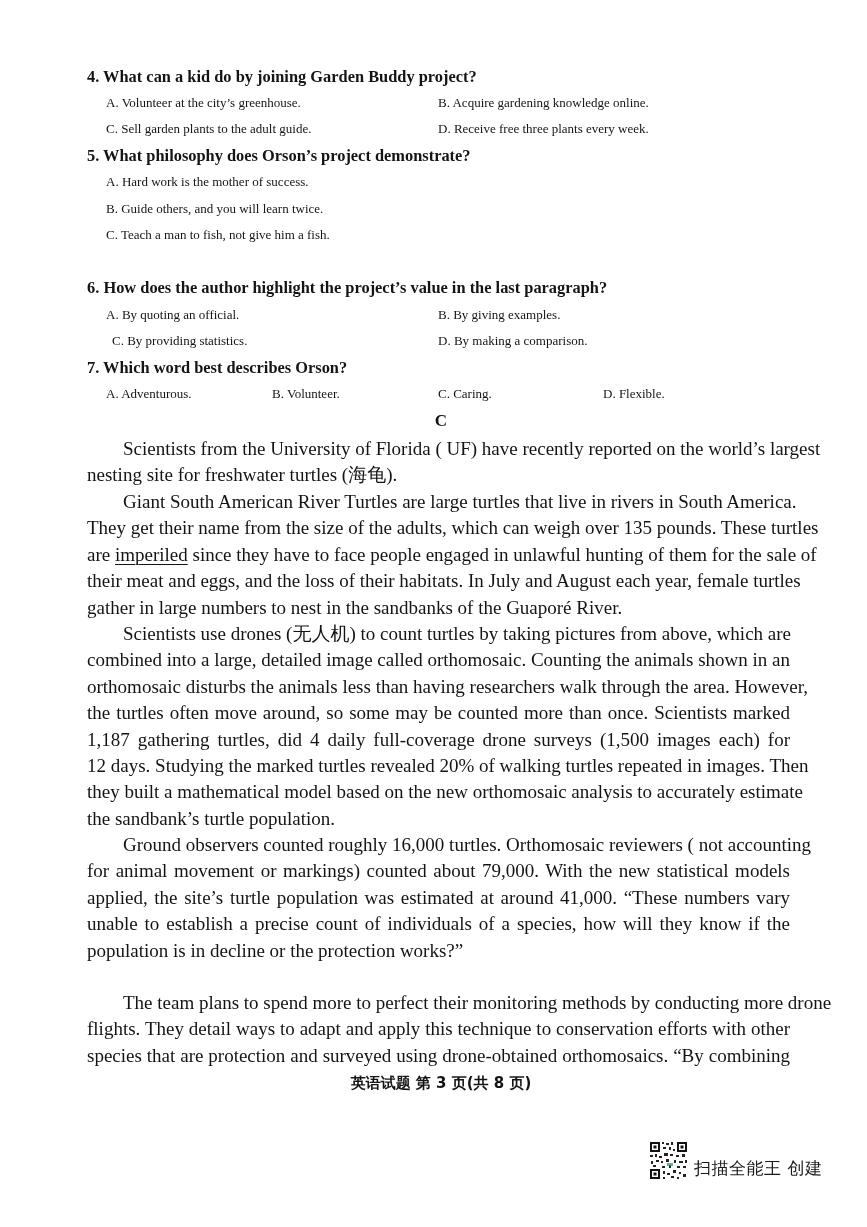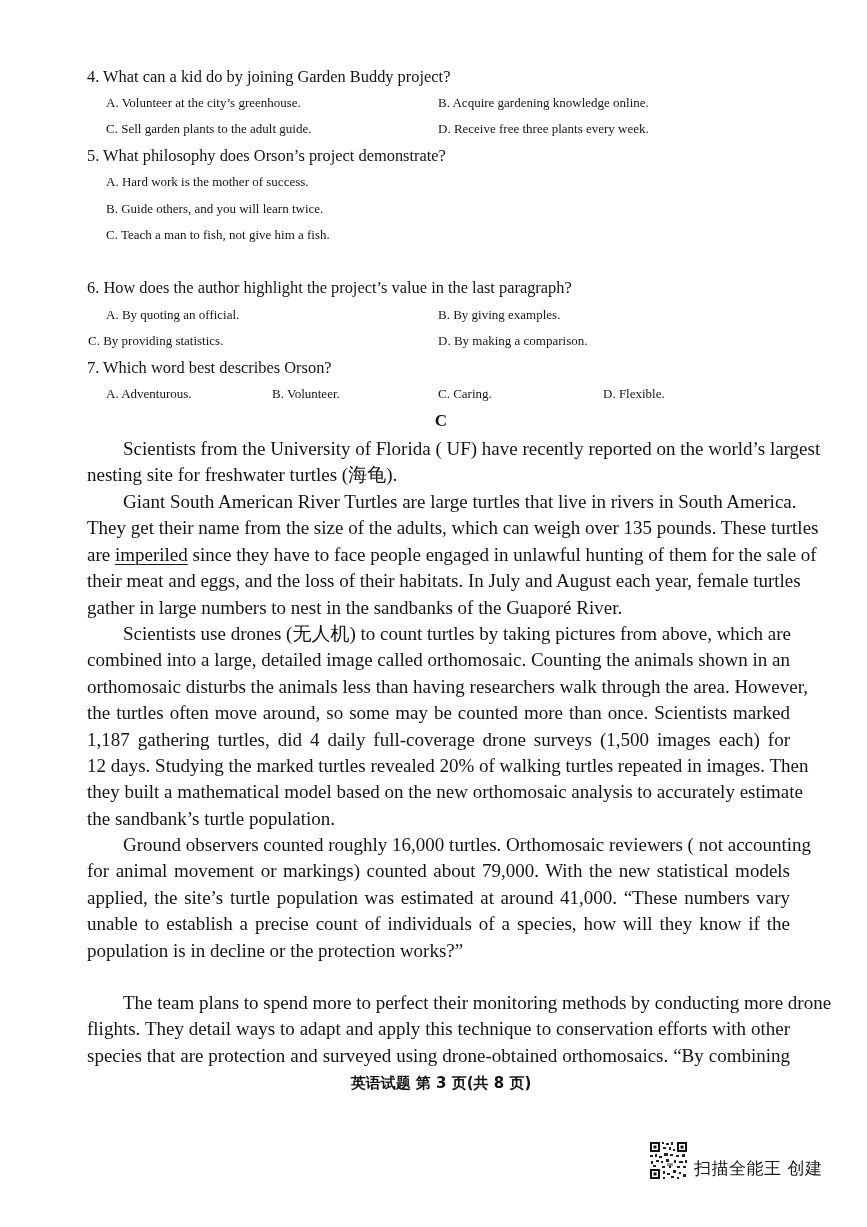--- a/index.html
+++ b/index.html
@@ -5,21 +5,21 @@
   html, body { margin: 0; padding: 0; }
   body {
     width: 867px; height: 1227px; background: #ffffff; position: relative; overflow: hidden;
     font-family: "Liberation Serif", "DejaVu Serif", serif; color: #141414;
   }
   .page { position: absolute; left: 0; top: 0; width: 867px; height: 1227px; }
   .line {
     position: absolute; left: 87px; width: 703px; height: 26px; line-height: 26px;
     font-size: 16.4px; white-space: nowrap;
   }
-  .q { left: 87px; }
+  .q { left: 87px; font-weight: bold; }
   .opt { position: absolute; white-space: nowrap; font-size: 13px; line-height: 26px; height: 26px; }
   .sect {
     position: absolute; left: 0; width: 882px; text-align: center; font-weight: bold;
     font-size: 17px; line-height: 26px; height: 26px;
   }
   .para {
     position: absolute; left: 87px; width: 703px; font-size: 19px; line-height: 26.4px;
     text-align: justify; text-align-last: left;
   }
   .jl { display: block; text-align: justify; text-align-last: justify; height: 26.4px; white-space: nowrap; overflow: visible; }
@@ -75,21 +75,21 @@
   <div class="line q" style="top:275px">
     <span>6.</span>
     <span>How does the author highlight the project’s value in the last paragraph?</span>
   </div>
   <div class="opt" style="left:106px; top:302px">
     <span>A.</span> <span>By quoting an official.</span>
   </div>
   <div class="opt" style="left:438px; top:302px">
     <span>B.</span> <span>By giving examples.</span>
   </div>
-  <div class="opt" style="left:88px; top:328px">
+  <div class="opt" style="left:112px; top:328px">
     <span>C.</span> <span>By providing statistics.</span>
   </div>
   <div class="opt" style="left:438px; top:328px">
     <span>D.</span> <span>By making a comparison.</span>
   </div>
 
   <div class="line q" style="top:355px">
     <span>7.</span>
     <span>Which word best describes Orson?</span>
   </div>

